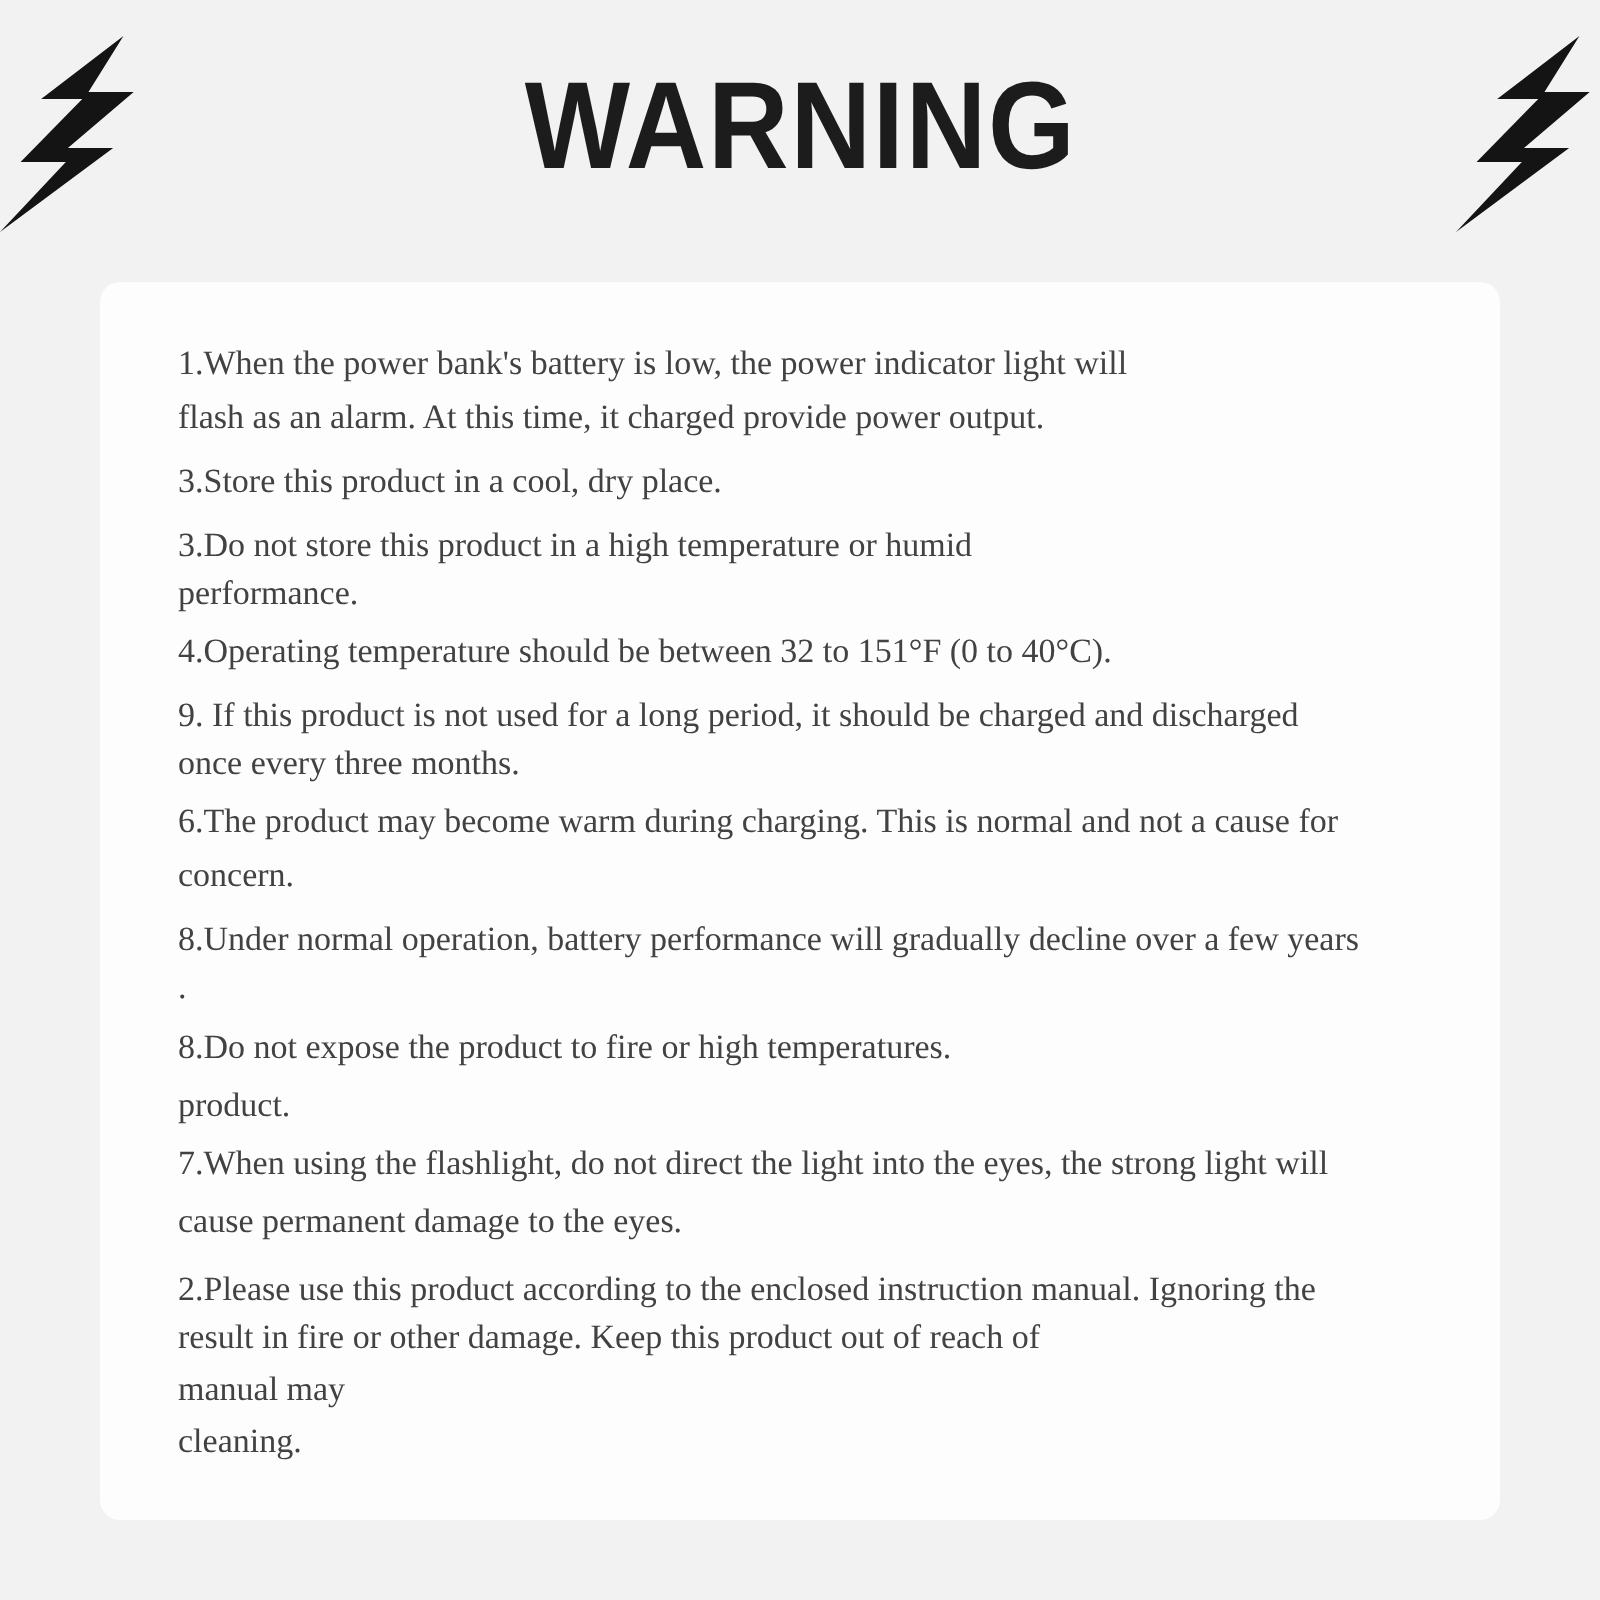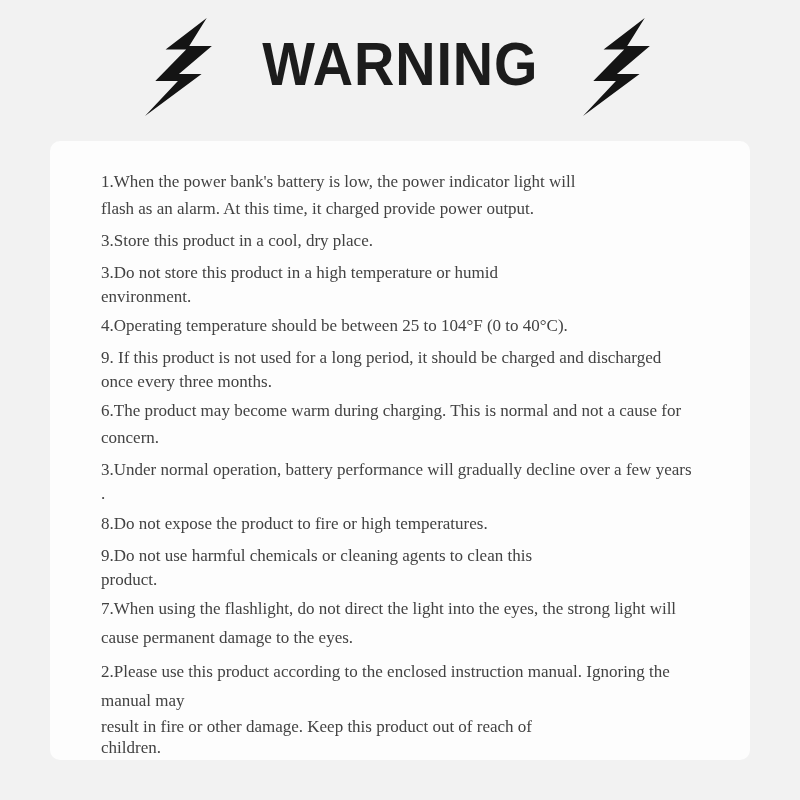--- a/index.html
+++ b/index.html
@@ -12,21 +12,21 @@
     font-family: "Liberation Serif", serif;
   }
   .header {
     position: absolute;
     top: 12px;
     left: 0;
     width: 800px;
     height: 110px;
     display: flex;
     align-items: center;
-    justify-content: center;
+    justify-content: space-between;
     gap: 30px;
   }
   .bolt-icon svg { display: block; }
   .page-title {
     font-family: "Liberation Sans", sans-serif;
     font-weight: 700;
     font-size: 62px;
     letter-spacing: 1px;
     color: #1c1c1c;
     transform: scaleX(0.9);
@@ -40,21 +40,21 @@
     top: 141px;
     width: 700px;
     height: 619px;
     background: #fdfdfd;
     border-radius: 10px;
     box-sizing: border-box;
     padding: 27px 26px 0 35px;
     color: #424242;
     font-size: 17px;
   }
-  .warning-item { margin: 0 0 5px 16px; }
+  .warning-item { margin: 0 0 5px 4px; }
   .line { line-height: 27px; white-space: nowrap; }
   .line.tight { line-height: 21px; }
   .line.loose { line-height: 31px; }
   .line.dot { line-height: 22px; }
 </style>
 </head>
 <body>
 
 <div class="stage">
 
@@ -78,57 +78,56 @@
       <div class="line">1.When the power bank's battery is low, the power indicator light will</div>
       <div class="line">flash as an alarm. At this time, it charged provide power output.</div>
     </div>
 
     <div class="warning-item">
       <div class="line">3.Store this product in a cool, dry place.</div>
     </div>
 
     <div class="warning-item">
       <div class="line">3.Do not store this product in a high temperature or humid</div>
-      <div class="line tight">environment.</div>
+      <div class="line tight">performance.</div>
     </div>
 
     <div class="warning-item">
-      <div class="line">4.Operating temperature should be between 25 to 104°F (0 to 40°C).</div>
+      <div class="line">4.Operating temperature should be between 32 to 151°F (0 to 40°C).</div>
     </div>
 
     <div class="warning-item">
       <div class="line">9. If this product is not used for a long period, it should be charged and discharged</div>
       <div class="line tight">once every three months.</div>
     </div>
 
     <div class="warning-item">
       <div class="line">6.The product may become warm during charging. This is normal and not a cause for</div>
       <div class="line">concern.</div>
     </div>
 
     <div class="warning-item">
-      <div class="line">3.Under normal operation, battery performance will gradually decline over a few years</div>
+      <div class="line">8.Under normal operation, battery performance will gradually decline over a few years</div>
       <div class="line dot">.</div>
     </div>
 
     <div class="warning-item">
       <div class="line">8.Do not expose the product to fire or high temperatures.</div>
     </div>
 
     <div class="warning-item">
-      <div class="line">9.Do not use harmful chemicals or cleaning agents to clean this</div>
       <div class="line tight">product.</div>
     </div>
 
     <div class="warning-item">
       <div class="line">7.When using the flashlight, do not direct the light into the eyes, the strong light will</div>
       <div class="line loose">cause permanent damage to the eyes.</div>
     </div>
 
     <div class="warning-item">
       <div class="line">2.Please use this product according to the enclosed instruction manual. Ignoring the</div>
+      <div class="line tight">result in fire or other damage. Keep this product out of reach of</div>
       <div class="line loose">manual may</div>
-      <div class="line tight">result in fire or other damage. Keep this product out of reach of</div>
-      <div class="line tight">children.</div>
+      <div class="line tight">cleaning.</div>
     </div>
 
   </div>
 </div>
 
 </body></html>

